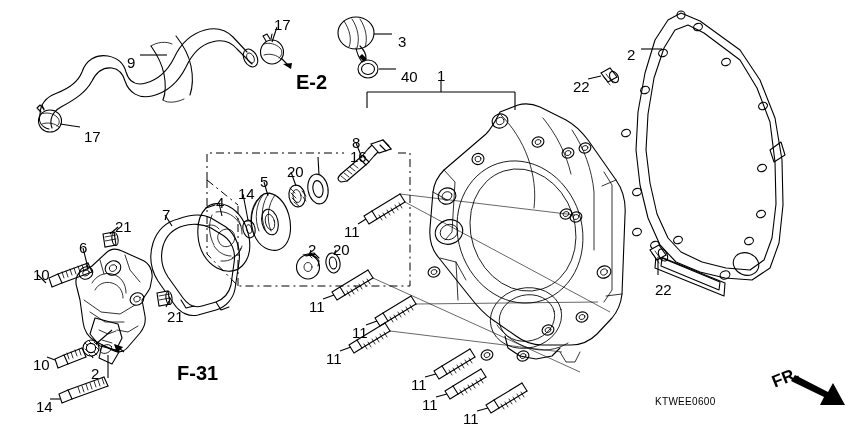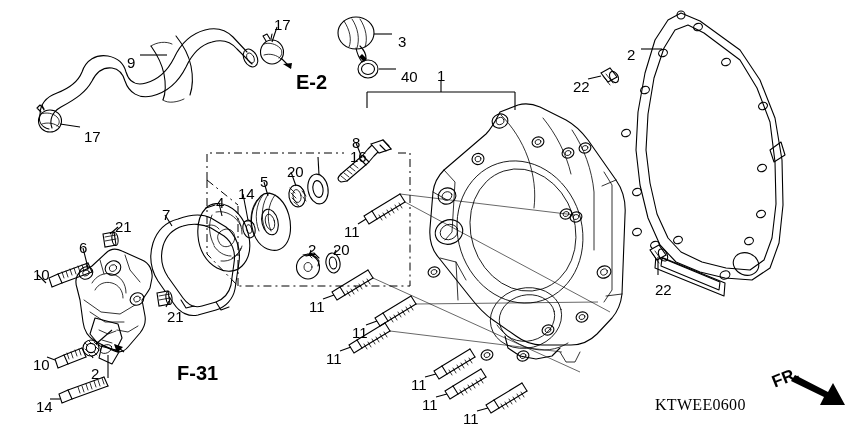--- a/index.html
+++ b/index.html
@@ -18,22 +18,22 @@
     font-size:15px;
     font-weight:400;
     color:#000;
     white-space:nowrap;
     line-height:1;
     letter-spacing:0px;
   }
   .cal.bold{font-weight:bold;font-size:20px;}
   .code{
     position:absolute;
-    font-family:Liberation Serif, serif;
-    font-size:16px;
+    font-family:Liberation Sans, sans-serif;
+    font-size:10px;
     color:#000;
     letter-spacing:0.3px;
     white-space:nowrap;
   }
   .fr{
     position:absolute;
     font-family:"Liberation Sans", sans-serif;
     font-weight:bold;
     font-size:17px;
     color:#000;

